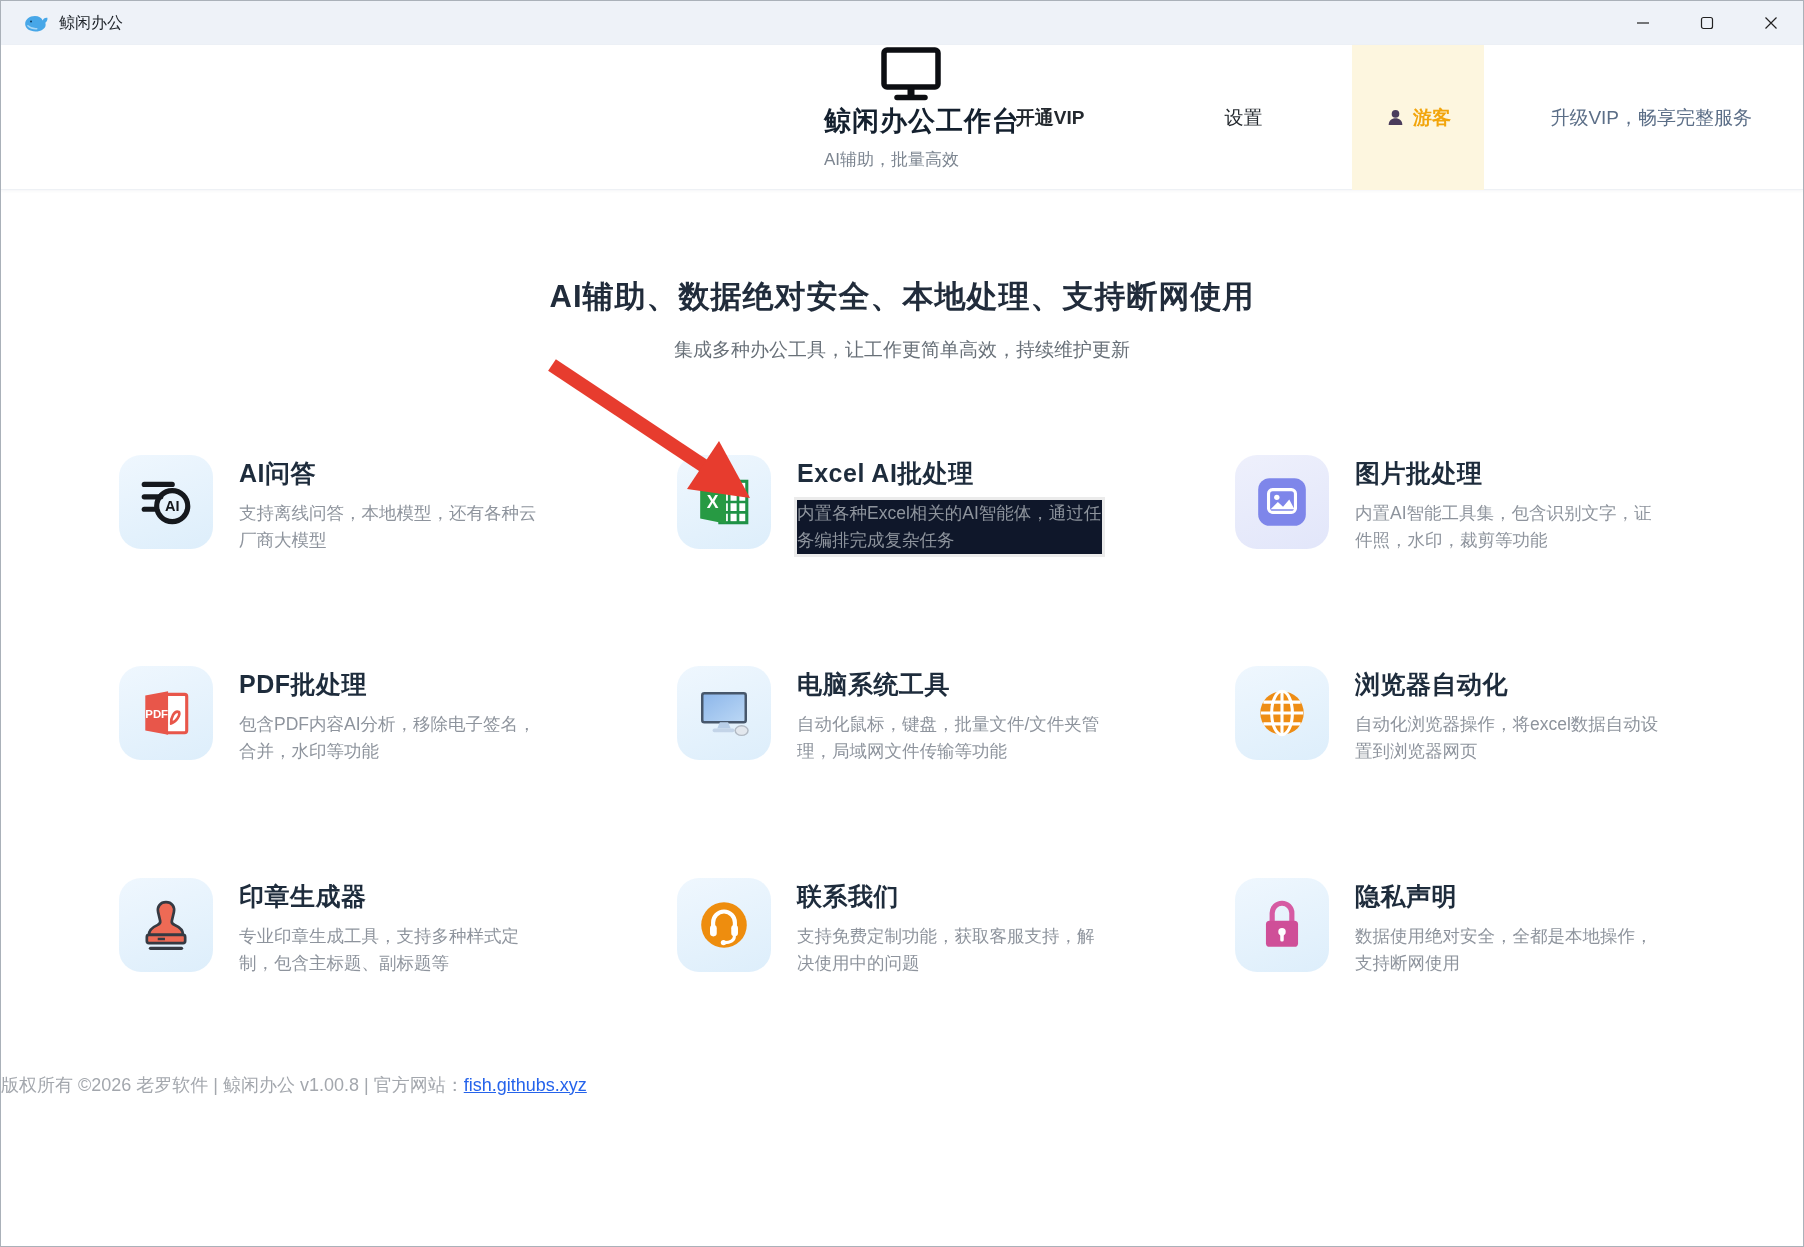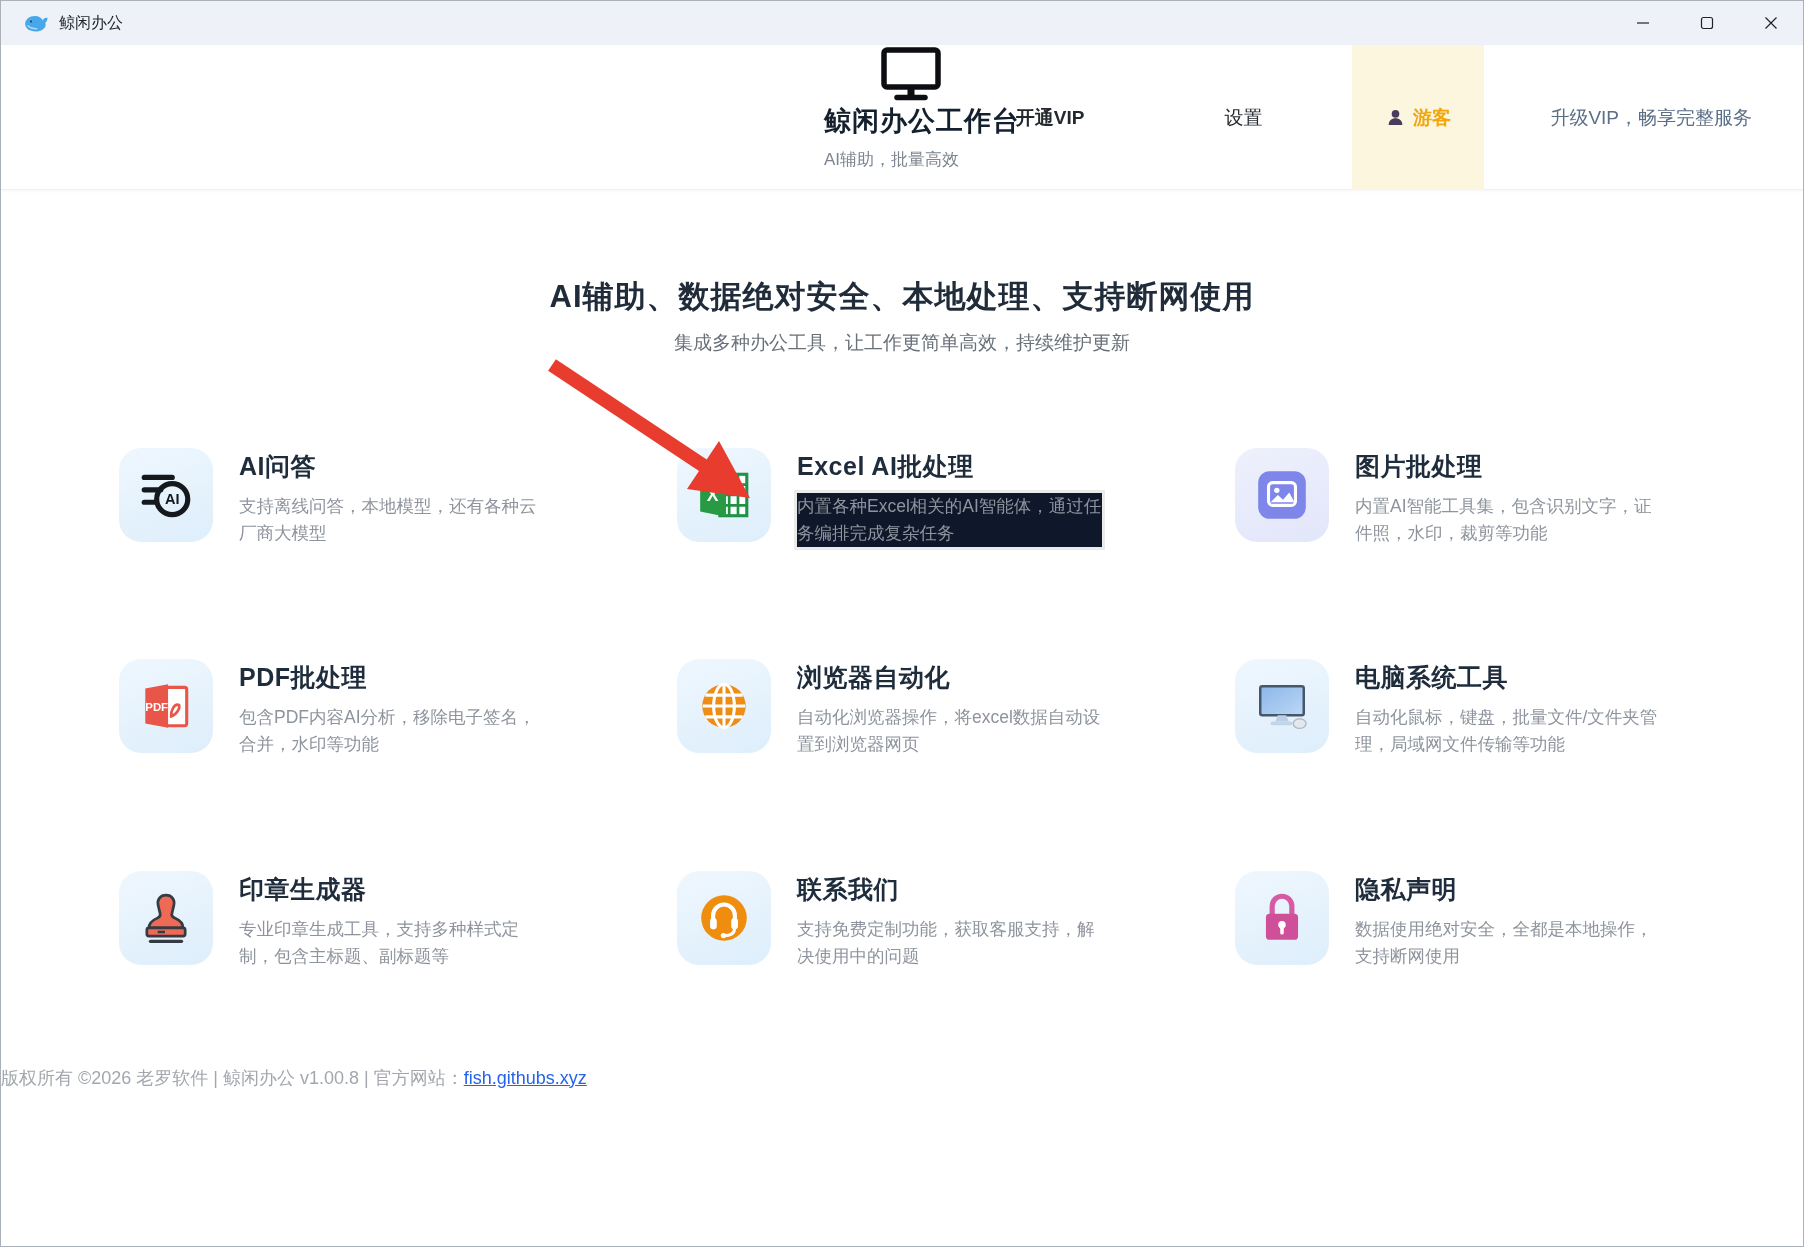--- a/index.html
+++ b/index.html
@@ -35,21 +35,21 @@
   .guest-badge {
     height:145px; width:132px; background:#fdf6df; display:flex;
     align-items:center; justify-content:center; gap:8px; margin-right:50px; cursor:pointer;
   }
   .guest-badge svg { width:19px; height:19px; }
   .guest-label { font-size:19px; font-weight:700; color:#f2a50c; }
   .nav-upgrade { font-size:19px; font-weight:400; color:#5b6e87; margin-right:51px; cursor:pointer;margin-left:16px; }
   
   .hero { text-align:center; margin-top:86px; }
   .hero-title { font-size:31px; font-weight:600; color:#212c3b; letter-spacing:1px; }
-  .hero-sub { font-size:19px; color:#687078; margin-top:12px; }
+  .hero-sub { font-size:19px; color:#687078; margin-top:19px; }
   
   .grid {
     margin:92px 118px 0 118px;
     display:grid; grid-template-columns:repeat(3,450px);
     column-gap:108px; row-gap:112px; justify-content:space-between;
   }
   .card { display:flex; cursor:pointer; }
   .icon-box {
     width:94px; height:94px; border-radius:22px; flex:0 0 94px;
     background:linear-gradient(160deg,#eff7fe 0%,#ddeefb 100%);
@@ -192,39 +192,20 @@
     </div>
     <div class="card-text">
       <div class="card-title">PDF批处理</div>
       <div class="card-desc">包含PDF内容AI分析，移除电子签名，合并，水印等功能</div>
     </div>
   </div>
 
   <div class="card">
     <div class="icon-box">
       <svg viewBox="0 0 56 56">
-        <circle cx="28" cy="28" r="21" fill="#ee8d15"></circle>
-        <g stroke="#fff" stroke-width="3" fill="none">
-          <ellipse cx="28" cy="28" rx="10" ry="21"></ellipse>
-          <path d="M28 7v42"></path>
-          <path d="M7.5 28h41"></path>
-          <path d="M10 17.5h36"></path>
-          <path d="M10 38.5h36"></path>
-        </g>
-      </svg>
-    </div>
-    <div class="card-text">
-      <div class="card-title">浏览器自动化</div>
-      <div class="card-desc">自动化浏览器操作，将excel数据自动设置到浏览器网页</div>
-    </div>
-  </div>
-
-  <div class="card">
-    <div class="icon-box">
-      <svg viewBox="0 0 56 56">
         <defs>
           <linearGradient id="scr" x1="0" y1="0" x2="1" y2="1">
             <stop offset="0" stop-color="#8cb6ea"></stop>
               <stop offset="1" stop-color="#bcd8f5"></stop>
           </linearGradient>
         </defs>
         <rect x="7" y="9" width="42" height="28" rx="2" fill="url(#scr)" stroke="#47576b" stroke-width="2.4"></rect>
         <path d="M24 37h8l2.5 6h-13z" fill="#b9cfe8"></path>
         <rect x="17" y="43" width="21" height="3.5" rx="1.7" fill="#c3d4e8"></rect>
         <ellipse cx="45" cy="45" rx="6.2" ry="4.6" fill="#e3e8ee" stroke="#b2bac4" stroke-width="1.4"></ellipse>
@@ -232,20 +213,39 @@
     </div>
     <div class="card-text">
       <div class="card-title">电脑系统工具</div>
       <div class="card-desc">自动化鼠标，键盘，批量文件/文件夹管理，局域网文件传输等功能</div>
     </div>
   </div>
 
   <div class="card">
     <div class="icon-box">
       <svg viewBox="0 0 56 56">
+        <circle cx="28" cy="28" r="21" fill="#ee8d15"></circle>
+        <g stroke="#fff" stroke-width="3" fill="none">
+          <ellipse cx="28" cy="28" rx="10" ry="21"></ellipse>
+          <path d="M28 7v42"></path>
+          <path d="M7.5 28h41"></path>
+          <path d="M10 17.5h36"></path>
+          <path d="M10 38.5h36"></path>
+        </g>
+      </svg>
+    </div>
+    <div class="card-text">
+      <div class="card-title">浏览器自动化</div>
+      <div class="card-desc">自动化浏览器操作，将excel数据自动设置到浏览器网页</div>
+    </div>
+  </div>
+
+  <div class="card">
+    <div class="icon-box">
+      <svg viewBox="0 0 56 56">
         <path d="M28 6c-5.5 0-8.8 4.3-7.6 9.6l2 8.6c.4 1.9-.8 3-2.8 3.9-5 2.2-8.1 5-8.1 9.4h33c0-4.4-3.1-7.2-8.1-9.4-2-.9-3.2-2-2.8-3.9l2-8.6C36.8 10.3 33.5 6 28 6z" fill="#ee6a55" stroke="#353a43" stroke-width="2.6" stroke-linejoin="round"></path>
         <rect x="9.5" y="37.5" width="37" height="8" rx="2" fill="#ee6a55" stroke="#353a43" stroke-width="2.6"></rect>
         <path d="M13 50.5h30" stroke="#353a43" stroke-width="3.2" stroke-linecap="round"></path>
         <path d="M20 41.5h7" stroke="#353a43" stroke-width="2.4"></path>
       </svg>
     </div>
     <div class="card-text">
       <div class="card-title">印章生成器</div>
       <div class="card-desc">专业印章生成工具，支持多种样式定制，包含主标题、副标题等</div>
     </div>

